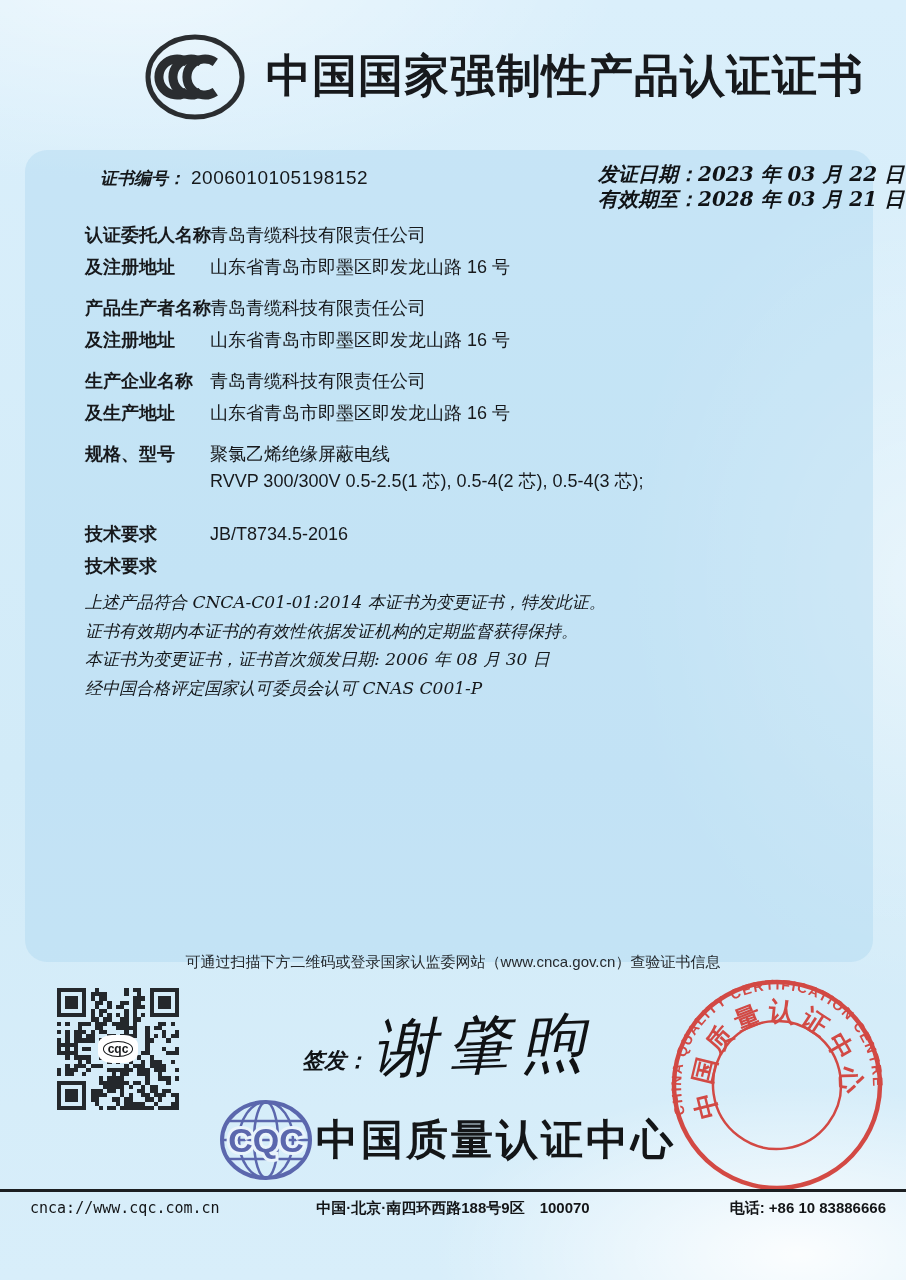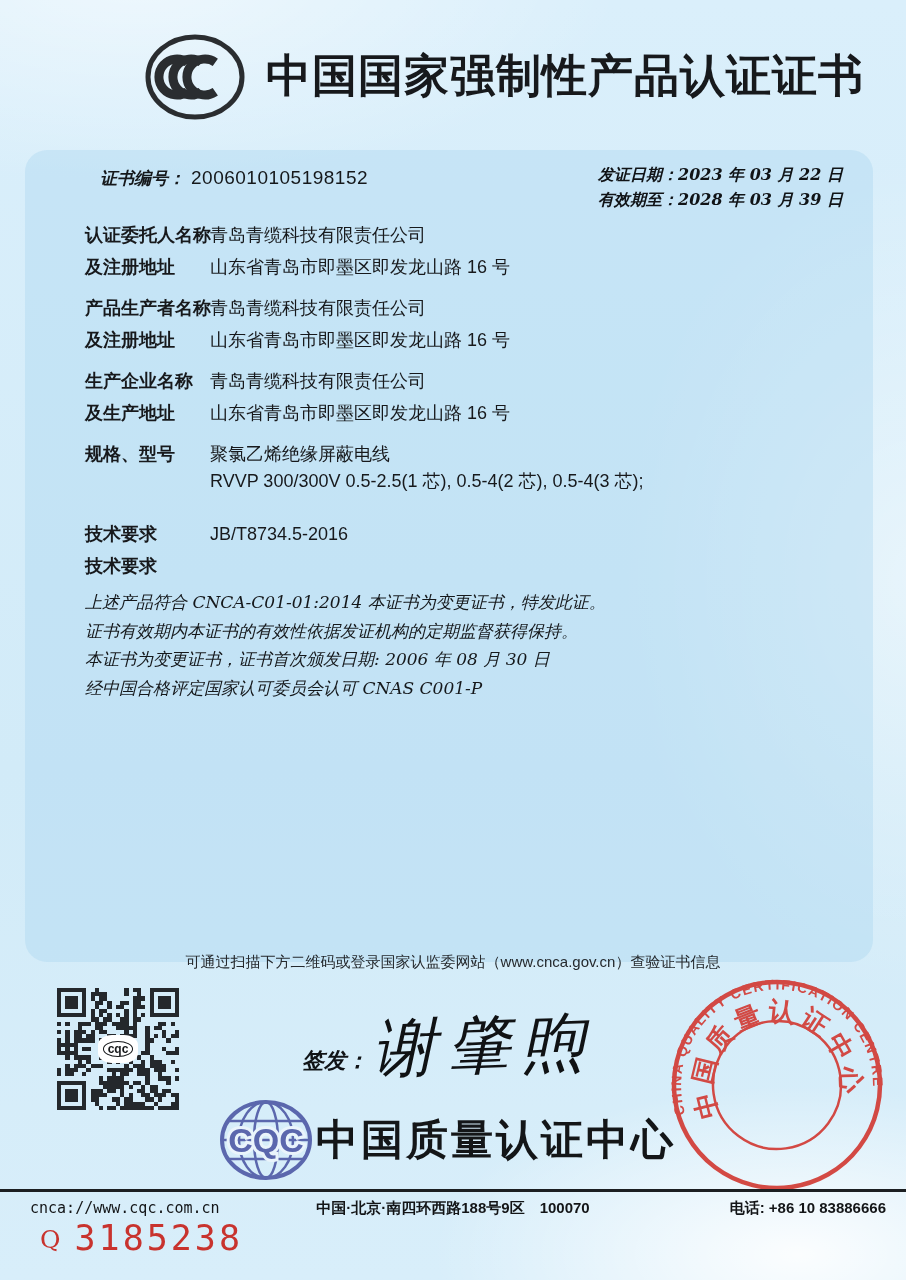--- a/index.html
+++ b/index.html
@@ -20,21 +20,21 @@
   .ccc-logo{position:absolute;left:143px;top:33px;}
   .title{
     position:absolute;left:266px;top:46px;width:580px;
     font-size:45px;font-weight:bold;letter-spacing:1px;color:#17191c;white-space:nowrap;
   }
   
   .kai{font-family:"DejaVu Serif",serif;font-style:italic;}
   .cert-no{position:absolute;left:100px;top:167px;font-size:17px;}
   .cert-no .lab{font-family:"DejaVu Serif",serif;font-style:italic;font-weight:600;color:#15181b;}
   .cert-no .val{font-family:"Liberation Sans",sans-serif;font-style:normal;font-size:19px;letter-spacing:.5px;margin-left:6px;color:#15181b;}
-  .dates{position:absolute;left:598px;top:162px;font-size:16px;line-height:25px;font-weight:600;color:#101316;white-space:nowrap;}
+  .dates{position:absolute;left:598px;top:162px;font-size:20px;line-height:25px;font-weight:600;color:#101316;white-space:nowrap;}
   
   .frow{position:absolute;left:85px;width:760px;}
   .frow .lbl{position:absolute;left:0;top:0;width:130px;font-weight:bold;font-size:18px;line-height:32px;color:#17191c;}
   .frow .val{position:absolute;left:125px;top:0;width:620px;font-size:18px;line-height:32px;color:#17191c;}
   .frow .val.tight{line-height:27px;padding-top:3px;}
   
   .statements{position:absolute;left:85px;top:588px;font-size:17px;line-height:28.5px;color:#15181b;font-weight:500;white-space:nowrap;}
   
   .note{position:absolute;left:0;top:953px;width:906px;text-align:center;font-size:15px;font-weight:500;color:#25292d;}
   
@@ -76,21 +76,21 @@
       <path d="M 72.3,29.3 A 18,18 0 1 0 72.3,58.7" fill="none" stroke="#2a2d30" stroke-width="9"></path>
     </svg>
   </div>
   <div class="title">中国国家强制性产品认证证书</div>
 
   <div class="cert-no">
     <span class="lab">证书编号：</span><span class="val">2006010105198152</span>
   </div>
   <div class="dates kai">
     <div><span>发证日期：</span><span>2023 年 03 月 22 日</span></div>
-    <div><span>有效期至：</span><span>2028 年 03 月 39 日</span></div>
+    <div><span>有效期至：</span><span>2028 年 03 月 21 日</span></div>
   </div>
 
   <div class="frow" style="top:219px">
     <div class="lbl">
       <div>认证委托人名称</div>
       <div>及注册地址</div>
     </div>
     <div class="val">
       <div>青岛青缆科技有限责任公司</div>
       <div>山东省青岛市即墨区即发龙山路 16 号</div>
@@ -596,17 +596,14 @@
       </text>
     </svg>
   </div>
 
   <div class="footer-rule"></div>
   <div class="footer">
     <span class="url">cnca://www.cqc.com.cn</span>
     <span class="addr">中国·北京·南四环西路188号9区　100070</span>
     <span class="tel">电话: +86 10 83886666</span>
   </div>
-  <div class="serial">
-    <span class="q">Q</span><span class="num">3185238</span>
-  </div>
 
 </div>
 
 </body></html>

